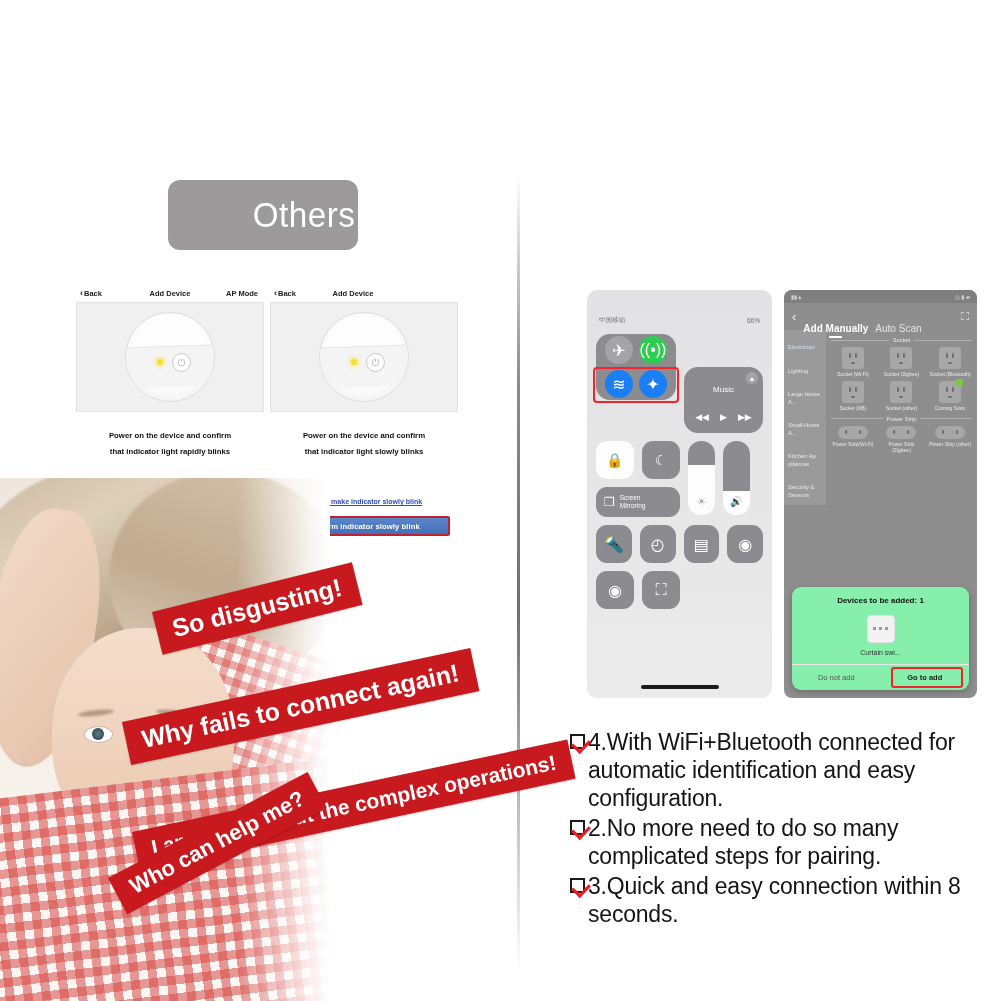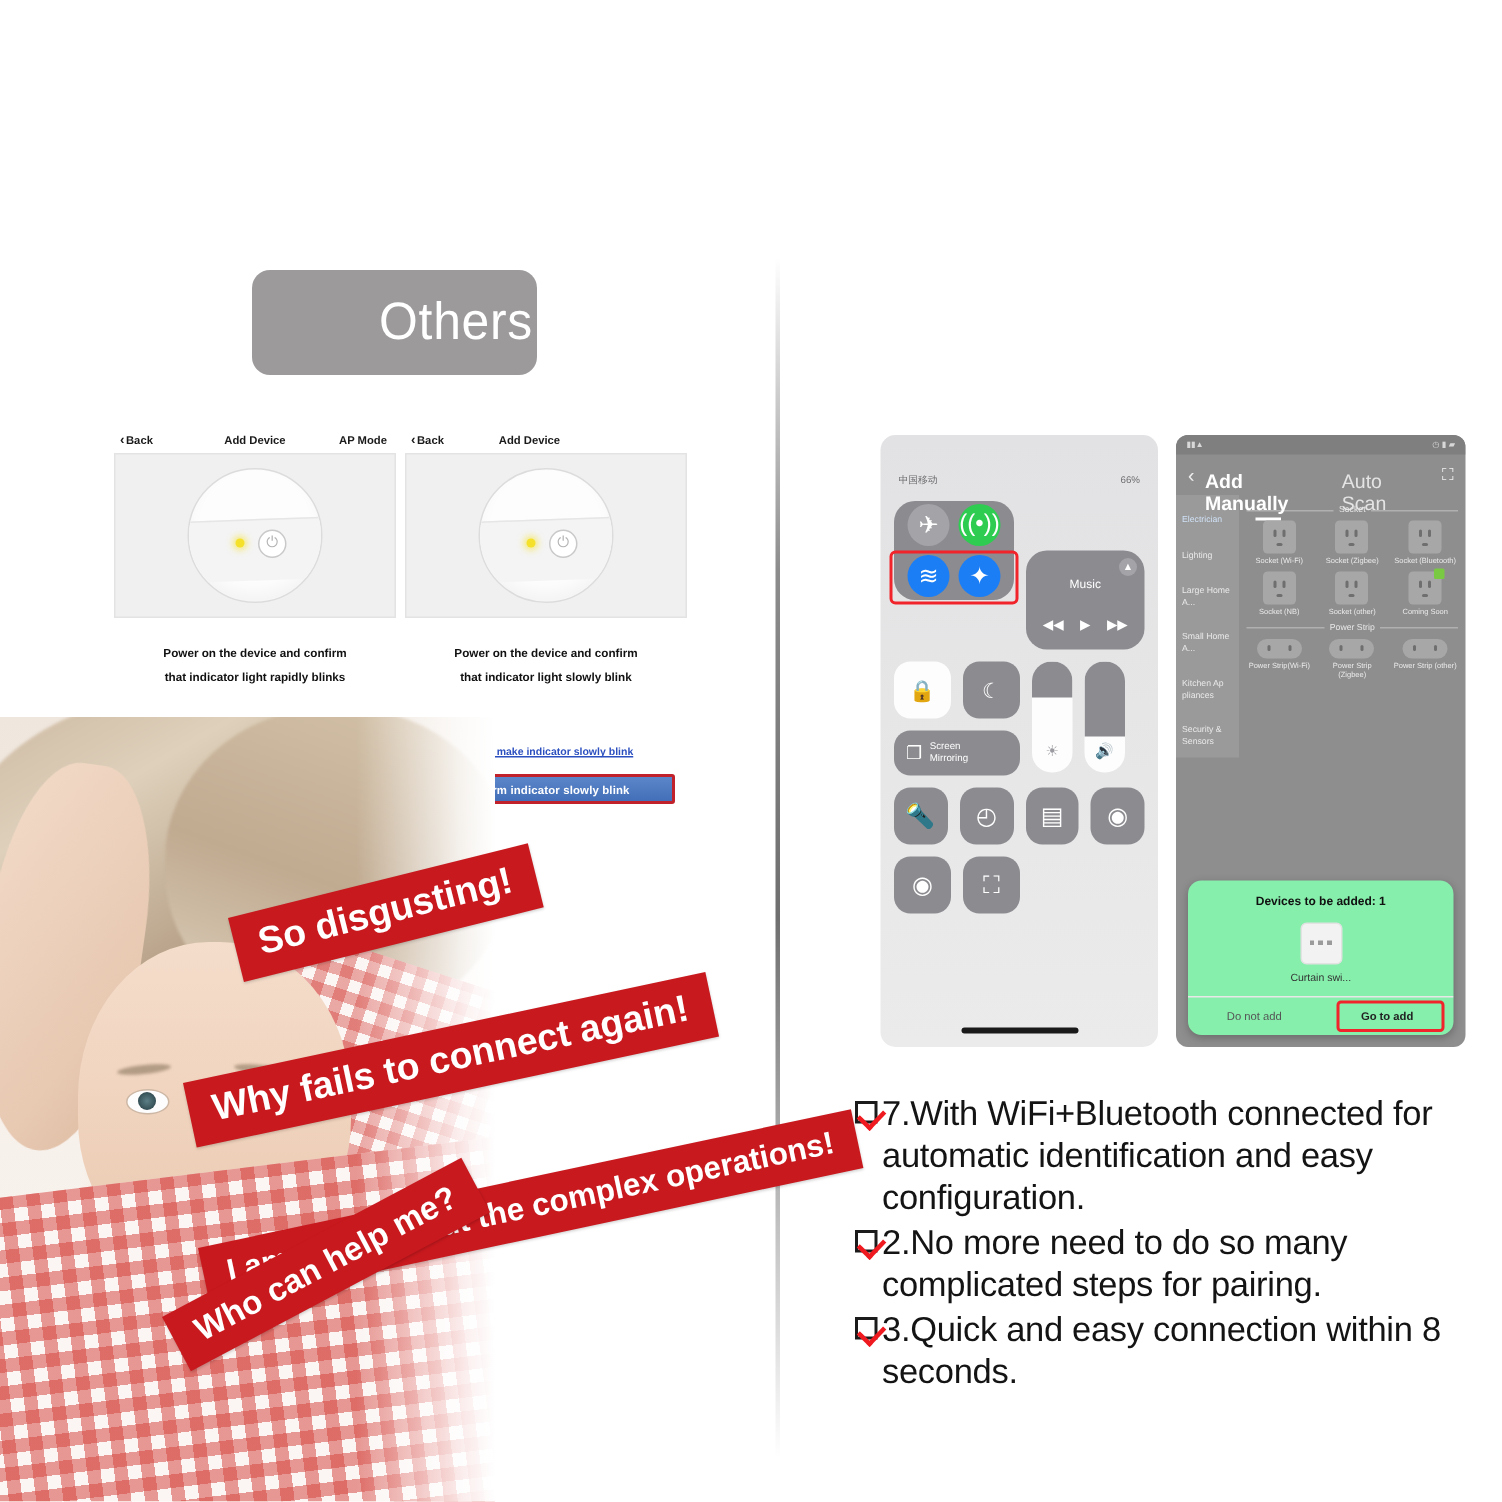--- a/index.html
+++ b/index.html
@@ -205,21 +205,21 @@
   .grid4 .smallsq{width:38px;height:38px;}
   .homebar{position:absolute;left:50%;transform:translateX(-50%);bottom:9px;width:78px;height:4px;border-radius:2px;background:#1a1a1a;}
 
   .ph2{
     position:absolute;left:197px;top:0;width:193px;height:408px;border-radius:8px;
     background:#8e8e8e;overflow:hidden;
   }
   .ph2 .sbar2{height:13px;background:#7f7f7f;display:flex;justify-content:space-between;align-items:center;padding:0 7px;font-size:5.5px;color:#d8d8d8;}
   .ph2 .navb{height:27px;display:flex;align-items:center;padding:0 8px;gap:7px;color:#efefef;}
   .ph2 .navb .back{font-size:13px;}
-  .ph2 .navb .tab{font-size:13px;font-weight:700;color:#fff;position:relative;margin-top:23px;}
+  .ph2 .navb .tab{font-size:10px;font-weight:700;color:#fff;position:relative;margin-top:23px;}
   .ph2 .navb .tab.active:after{content:"";position:absolute;left:40%;right:40%;bottom:-4px;height:2px;background:#fff;}
   .ph2 .navb .tab.alt{font-weight:400;color:#e4e4e4;}
   .ph2 .navb .scan{margin-left:auto;font-size:11px;}
 
   .catwrap{display:flex;height:175px;}
   .catside{width:42px;padding-top:6px;box-sizing:border-box;background:#9a9a9a;}
   .catside div{font-size:5.8px;color:#e9e9e9;line-height:1.3;padding:8px 4px;}
   .catside div.sel{color:#cfe0f5;}
   .catmain{flex:1;padding:4px 5px 0 5px;box-sizing:border-box;}
   .sechead{display:flex;align-items:center;gap:4px;font-size:5.8px;color:#e8e8e8;margin:3px 0 4px 0;}
@@ -315,21 +315,21 @@
       <div class="shotbody">
         <div class="devcircle">
           <div class="devled"></div>
           <div class="devpwr">
               <span class="g">⏻</span>
             </div>
         </div>
       </div>
       <div class="captxt">
         <div>Power on the device and confirm</div>
-        <div>that indicator light slowly blink</div>
+        <div>that indicator light slowly blinks</div>
       </div>
       <div class="linklbl">How to make indicator slowly blink</div>
       <div class="bluebtn">Confirm indicator slowly blink</div>
     </div>
   </div>
 
   <div class="photo">
     <div class="ph-hair"></div>
     <div class="ph-hair2"></div>
     <div class="ph-arm"></div>
@@ -520,21 +520,21 @@
           <div class="mbtn">Go to add</div>
           <div class="mhl"></div>
         </div>
       </div>
     </div>
   </div>
 
   <div class="feats">
     <div class="feat">
       <div class="chk"></div>
-      <div class="ftxt">7.With WiFi+Bluetooth connected for automatic identification and easy configuration.</div>
+      <div class="ftxt">4.With WiFi+Bluetooth connected for automatic identification and easy configuration.</div>
     </div>
     <div class="feat">
       <div class="chk"></div>
       <div class="ftxt">2.No more need to do so many complicated steps for pairing.</div>
     </div>
     <div class="feat">
       <div class="chk"></div>
       <div class="ftxt">3.Quick and easy connection within 8 seconds.</div>
     </div>
   </div>

